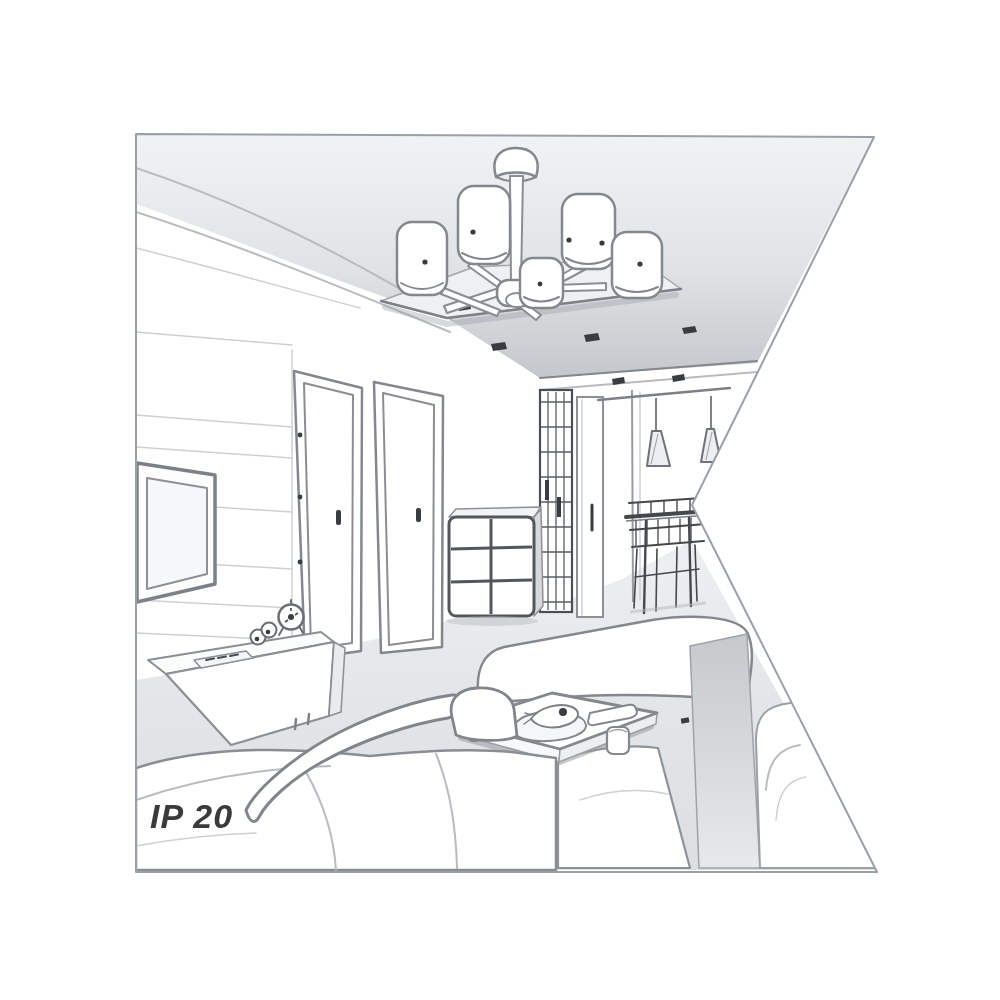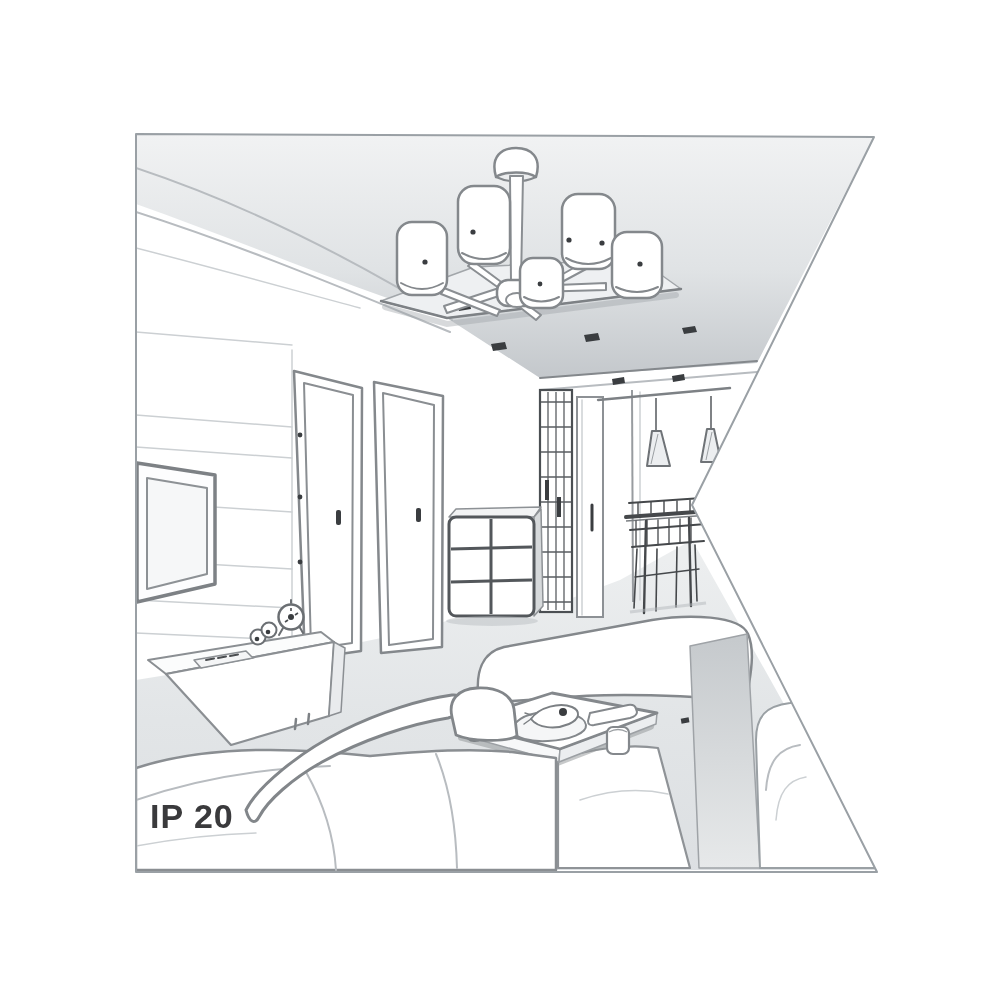--- a/index.html
+++ b/index.html
@@ -1,17 +1,17 @@
 <!DOCTYPE html>
 <html><head>
 <meta charset="utf-8">
 <style>
   html,body { margin:0; padding:0; background:#ffffff; }
   .stage { position:relative; width:1000px; height:1000px; background:#ffffff; overflow:hidden;
-           font-family:"Liberation Sans", sans-serif; }
+           font-family:"Liberation Sans", sans-serif;font-style:italic; }
   .stage svg { position:absolute; left:0; top:0; }
   .ip-label { position:absolute; left:150px; top:797px; font-size:34px; font-weight:700;
               letter-spacing:1px; color:#3a3a3c; }
   
   .ln  { fill:none; stroke:#84888c; stroke-width:2;   stroke-linecap:round; stroke-linejoin:round; }
   .lnd { fill:none; stroke:#7d8185; stroke-width:2.4; stroke-linecap:round; stroke-linejoin:round; }
   .lnl { fill:none; stroke:#b8bcc0; stroke-width:2;   stroke-linecap:round; stroke-linejoin:round; }
   .lnf { fill:none; stroke:#ccd0d3; stroke-width:1.5; stroke-linecap:round; stroke-linejoin:round; }
   .wf  { fill:#ffffff; stroke:#84888c; stroke-width:2.5; stroke-linejoin:round; stroke-linecap:round; }
   .wf2 { fill:#ffffff; stroke:#8a8e92; stroke-width:2;   stroke-linejoin:round; }

